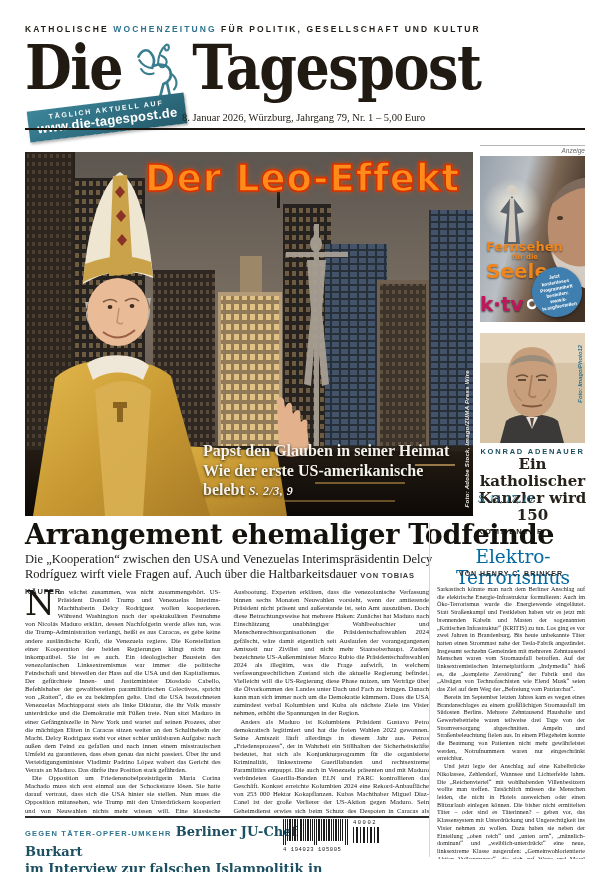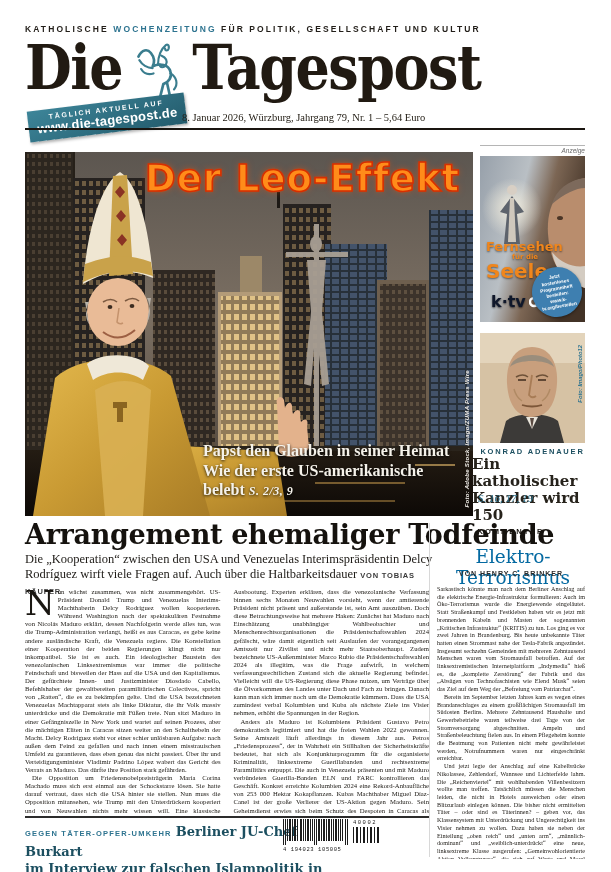--- a/index.html
+++ b/index.html
@@ -27,28 +27,28 @@
   .hero-credit { position:absolute; right:3px; bottom:8px; writing-mode:vertical-rl; transform:rotate(180deg); font-family:"Liberation Sans",sans-serif; font-size:6px; font-style:italic; font-weight:bold; color:#f0ede8; letter-spacing:.3px; }
 
   
   .sidebar-rule { position:absolute; left:480px; top:145px; width:105px; height:1px; background:#b5b5b5; }
   .anzeige { position:absolute; left:480px; top:147px; width:105px; text-align:right; font-family:"Liberation Sans",sans-serif; font-size:6.5px; font-style:italic; color:#6b6b6b; }
   .ktv-ad { position:absolute; left:480px; top:156px; width:105px; height:166px; overflow:hidden; }
   .ktv-text { position:absolute; left:6px; top:84px; font-family:"DejaVu Sans",sans-serif; color:#f0861c; text-shadow:0 1px 2px rgba(0,0,0,.5); line-height:1; }
   .ktv-t1 { font-size:13px; font-weight:bold; }
   .ktv-t2 { font-size:7px; font-weight:bold; margin:1px 0 0 26px; }
   .ktv-t3 { font-size:20px; font-weight:bold; margin-top:0px; }
-  .ktv-logo { position:absolute; left:11px; top:136px; display:flex; align-items:center; font-family:"DejaVu Sans",sans-serif; font-weight:bold; font-size:16px; color:#0f172a; text-shadow:0 1px 2px rgba(0,0,0,.6); }
+  .ktv-logo { position:absolute; left:0; top:136px; display:flex; align-items:center; font-family:"DejaVu Sans",sans-serif; font-weight:bold; font-size:20px; color:#be185d; text-shadow:0 1px 2px rgba(0,0,0,.6); }
   .ktv-badge { position:absolute; right:3px; bottom:5px; width:50px; height:50px; border-radius:50%; background:#3e7fb0; transform:rotate(-10deg); display:flex; align-items:center; justify-content:center; text-align:center; padding:6px; font-family:"Liberation Sans",sans-serif; font-size:4.8px; font-weight:bold; line-height:6px; color:#fff; box-shadow:0 1px 3px rgba(0,0,0,.4); }
 
   
   .aden-art { position:absolute; left:480px; top:333px; width:105px; height:110px; overflow:hidden; }
   .aden-credit { position:absolute; left:577px; top:345px; writing-mode:vertical-rl; transform:rotate(180deg); font-family:"Liberation Sans",sans-serif; font-size:5.8px; font-style:italic; font-weight:bold; color:#2e7490; }
   .aden-kicker { position:absolute; left:478px; top:447px; width:109px; text-align:center; font-family:"Liberation Sans",sans-serif; font-size:7.5px; font-weight:bold; letter-spacing:1.8px; color:#1c4f60; }
-  .aden-headline { position:absolute; left:472px; top:456px; width:121px; text-align:left; font-family:"DejaVu Serif",serif; font-weight:bold; font-size:15px; line-height:17px; color:#26221b; }
+  .aden-headline { position:absolute; left:472px; top:456px; width:121px; text-align:center; font-family:"DejaVu Serif",serif; font-weight:bold; font-size:15px; line-height:17px; color:#26221b; }
   .aden-pageref { position:absolute; left:478px; top:492px; width:109px; font-style:italic; font-size:11px; color:#2e7490; }
 
   
   .art-headline { position:absolute; left:25px; top:519px; font-family:"DejaVu Serif",serif; font-size:27px; color:#15120e; letter-spacing:-.3px; white-space:nowrap; }
   .art-subtitle { position:absolute; left:25px; top:552px; width:414px; font-size:12.5px; line-height:14.5px; color:#1d1a16; font-weight:500; }
   .art-byline { font-family:"Liberation Sans",sans-serif; font-size:7.5px; font-weight:bold; letter-spacing:.8px; color:#3a3a3a; }
   .art-body { position:absolute; left:25px; top:588px; width:404px; height:228px; column-count:2; column-gap:13px; font-size:6.7px; line-height:8.1px; text-align:justify; color:#24211c; overflow:hidden; }
   .art-body p + p { text-indent:7px; }
   .dropcap { float:left; font-family:"DejaVu Serif",serif; font-size:34px; line-height:29px; padding:1px 3px 0 0; color:#1a1712; }
 
@@ -89,21 +89,21 @@
       </g>
     </svg>
     <span class="mast-word">Tagespost</span>
   </div>
 
   <div class="badge">
     <div class="l1">TÄGLICH AKTUELL AUF</div>
     <div class="l2">www.die-tagespost.de</div>
   </div>
 
-  <div class="dateline">8. Januar 2026, Würzburg, Jahrgang 79, Nr. 1 – 5,64 Euro</div>
+  <div class="dateline">8. Januar 2026, Würzburg, Jahrgang 79, Nr. 1 – 5,00 Euro</div>
   <div class="mast-rule"></div>
 
   <div class="hero">
     <svg class="scene" width="448" height="364" viewBox="0 0 448 364">
       <defs>
         <linearGradient id="sky" x1="0" y1="0" x2="0" y2="1">
           <stop offset="0" stop-color="#5c5650"></stop>
             <stop offset=".45" stop-color="#7b6f62"></stop>
             <stop offset="1" stop-color="#463c33"></stop>
         </linearGradient>

